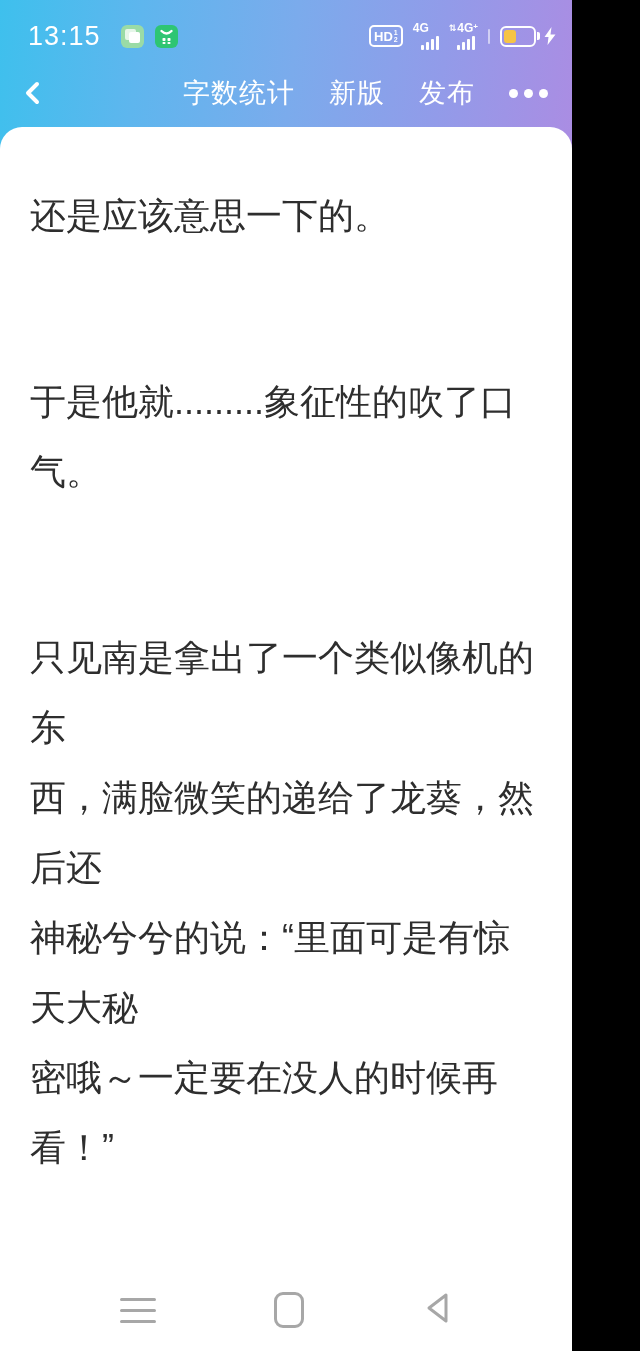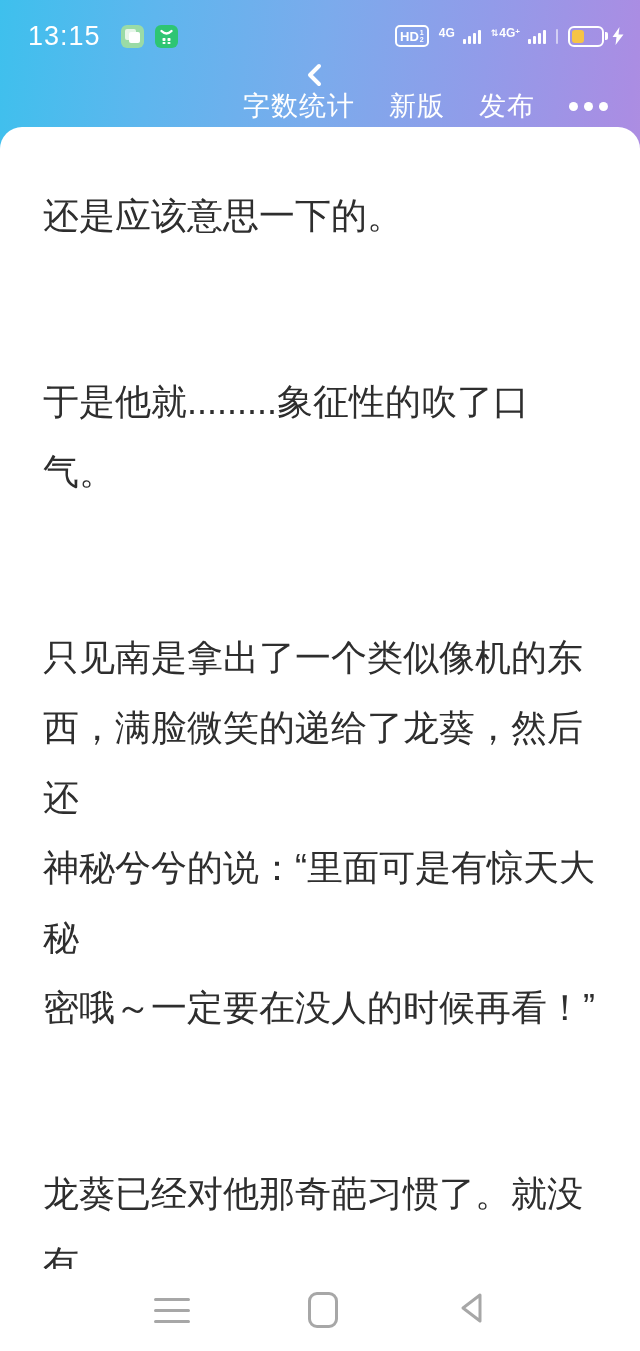--- a/index.html
+++ b/index.html
@@ -2,21 +2,21 @@
 <html><head>
 <meta charset="utf-8">
 <style>
   html,body{margin:0;padding:0;}
   body{
     font-family:"Liberation Sans","DejaVu Sans",sans-serif;
     background:#000;
   }
   .phone{
     position:relative;
-    width:640px;height:1351px;
+    width:572px;height:1351px;
     overflow:hidden;
     background:linear-gradient(96deg,#3EC0ED 0%,#5EB6EE 20%,#7BABEC 42%,#929BE9 63%,#AA8DE3 82%,#BD90DB 94%,#C995D5 100%);
   }
 
   
   .status-bar{
     position:absolute;top:0;left:0;right:0;height:62px;
     display:flex;align-items:center;
     padding:10px 16px 0 28px;box-sizing:border-box;
     color:#fff;
@@ -30,59 +30,59 @@
   .sq-front{position:absolute;left:8px;top:7px;width:11px;height:11px;background:#fff;border-radius:2px;}
   .sb-right{display:flex;align-items:center;gap:10px;margin-left:auto;}
   .hd-badge{
     display:flex;align-items:center;
     border:2px solid #fff;border-radius:5px;
     padding:1px 3px;height:16px;justify-content:space-between;
   }
   .hd-badge .hd-txt{font-size:13px;font-weight:bold;line-height:1;}
   .hd-frac{display:flex;flex-direction:column;margin-left:1px;}
   .hd-frac span{font-size:7px;line-height:7px;font-weight:bold;}
-  .sig{display:flex;flex-direction:row;align-items:flex-start;}
+  .sig{display:flex;flex-direction:column;align-items:flex-start;}
   .sig-label{font-size:12px;font-weight:bold;line-height:11px;display:flex;align-items:flex-start;}
   .sig-label .updown{font-size:9px;margin-right:1px;}
   .sig-label sup{font-size:8px;line-height:8px;}
   .bars{display:flex;align-items:flex-end;gap:2px;margin-top:2px;margin-left:8px;}
   .bars i{display:block;width:3px;background:#fff;border-radius:1px;}
   .b1{height:5px;}.b2{height:8px;}.b3{height:11px;}.b4{height:14px;}
   .sig-divider{width:2px;height:15px;background:rgba(255,255,255,.55);border-radius:1px;}
   .battery{display:flex;align-items:center;}
   .batt-body{position:relative;width:32px;height:17px;border:2px solid #fff;border-radius:6px;}
   .batt-fill{position:absolute;left:2px;top:2px;bottom:2px;width:12px;background:#F6C445;border-radius:3px;}
   .batt-nub{width:3px;height:8px;background:#fff;border-radius:0 2px 2px 0;margin-left:1px;}
   .bolt{margin-left:4px;display:flex;}
 
   
   .header{
-    position:absolute;top:62px;left:0;right:12px;height:62px;
+    position:absolute;top:62px;left:0;right:4px;height:62px;
     display:flex;align-items:center;
-    padding:0 20px 0 22px;box-sizing:border-box;color:#fff;flex-direction:column;
+    padding:0 20px 0 22px;box-sizing:border-box;color:#fff;
   }
   .back-btn{display:flex;align-items:center;}
   .header-actions{display:flex;align-items:center;gap:34px;margin-left:auto;}
   .header-actions .action{font-size:27px;color:#fff;letter-spacing:1px;}
   .more-dots{display:flex;gap:6px;align-items:center;padding:4px 0;}
   .more-dots i{width:9px;height:9px;border-radius:50%;background:#fff;display:block;}
 
   
   .card{
     position:absolute;top:127px;left:0;right:0;bottom:0;
     background:#fff;border-radius:22px 22px 0 0;
     overflow:hidden;
   }
   .content{
     padding:0 26px 0 27px;
     font-size:36px;line-height:70px;
     color:#2e2e2e;
     white-space:pre-line;
   }
-  .content p{margin:23px 16px;min-height:70px;}
+  .content p{margin:23px 3px;min-height:70px;}
   .content p:first-child{margin-top:-16px;}
 
   
   .nav-bar{
     position:absolute;left:0;right:0;bottom:0;height:82px;
     background:#fff;
     display:flex;align-items:center;justify-content:center;gap:118px;
   }
   .nav-icon{color:#A7A7A7;}
   .hamburger{display:flex;flex-direction:column;gap:8px;width:36px;}

